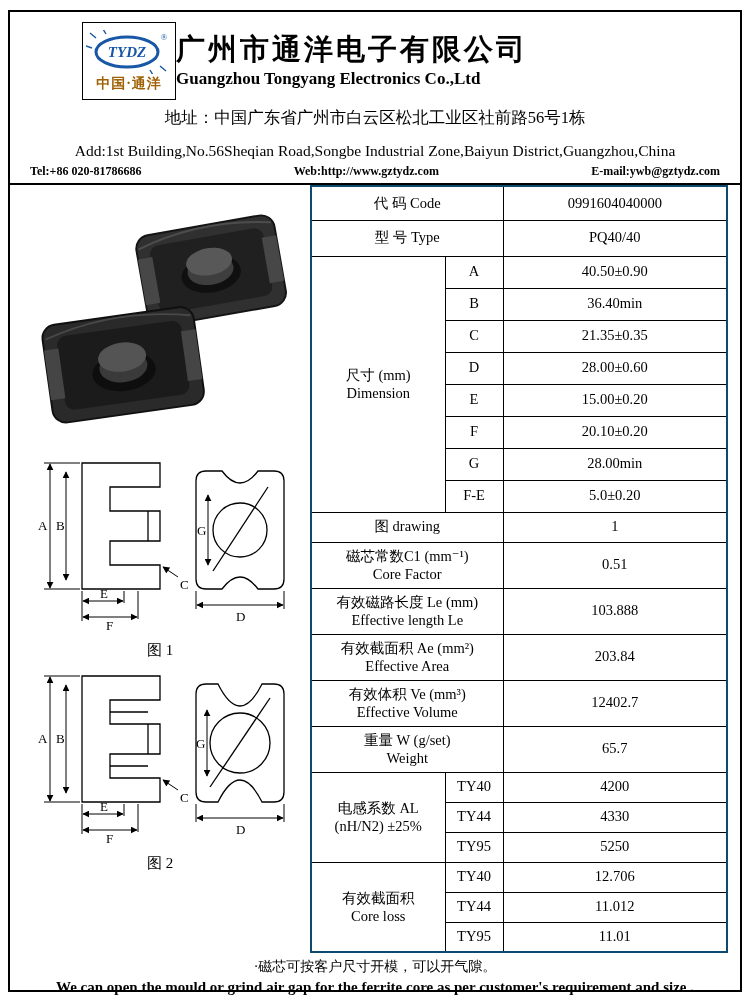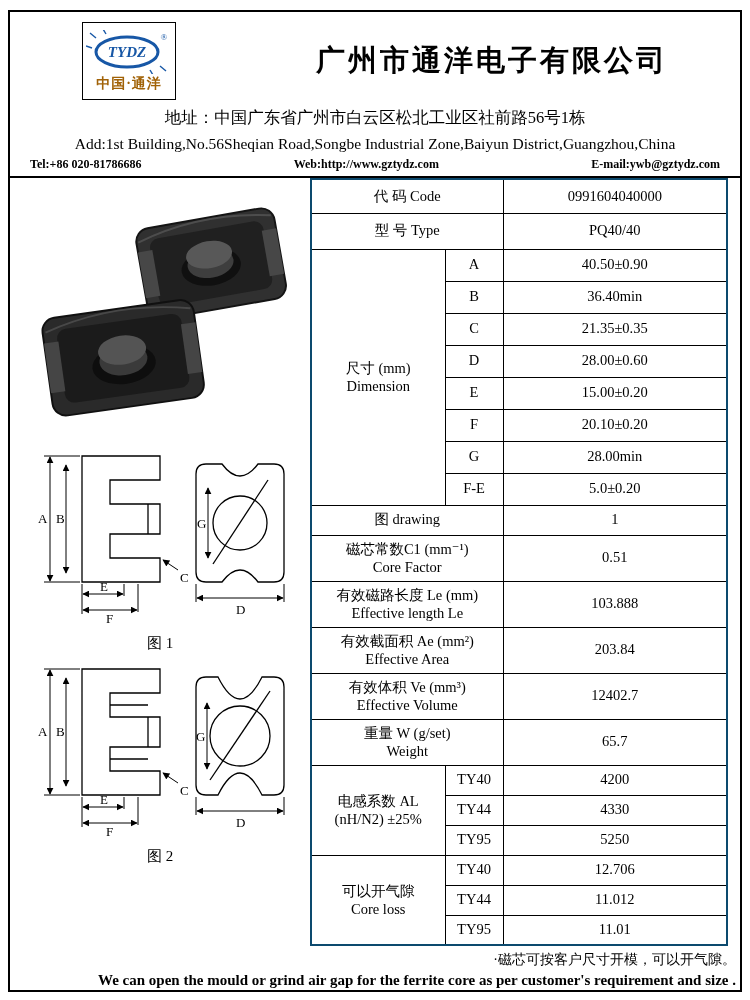--- a/index.html
+++ b/index.html
@@ -16,46 +16,46 @@
   }
   
   .header { border-bottom:2px solid #000; padding:10px 12px 4px 12px; }
   .header-top { display:flex; align-items:center; }
   .logo-box {
     width:94px; height:78px; border:1.5px solid #000;
     margin-left:60px; flex:0 0 auto;
     display:flex; flex-direction:column; align-items:center; justify-content:center;
   }
   .logo-sub { color:#a16207; font-weight:bold; font-size:14px; letter-spacing:1px; margin-top:1px; }
-  .titles { flex:1; text-align:right; padding-right:60px; }
+  .titles { flex:1; text-align:left; padding-right:60px; }
   .company-cn { font-size:29px; font-weight:bold; letter-spacing:3px; line-height:1.15; }
   .company-en { font-size:17px; font-weight:bold; margin-top:3px; }
   .addr-cn { text-align:center; font-size:16.5px; margin-top:7px; }
-  .addr-en { text-align:center; font-size:15.5px; margin-top:6px; }
+  .addr-en { text-align:center; font-size:15.5px; margin-top:13px; }
   .contact-row { display:flex; justify-content:space-between; font-size:12px; margin-top:4px; padding:0 8px;font-weight:bold; }
   
   .main { flex:1; display:flex; align-items:stretch; }
   .left-col { width:300px; flex:0 0 auto; text-align:center; }
   .right-col { flex:1; margin-right:12px; }
   table.spec { border-collapse:collapse; width:100%; table-layout:fixed; border:2px solid #0c4a6e; }
   table.spec td {
     border:1.5px solid #000; text-align:center; vertical-align:middle;
     font-size:14.5px; padding:1px 2px; line-height:1.2; overflow:hidden;
   }
   .c1 { width:134px; } .c2 { width:58px; }
   tr.h34{height:34px} tr.h36{height:36px} tr.h32{height:32px}
   tr.h30{height:30px} tr.h46{height:46px}
   .cell-2line div { line-height:1.25; }
   
   .photo-wrap { margin-top:6px; }
   .figure-block { margin-top:2px; }
   .fig-label { font-size:15px; margin-top:0px; }
   svg text { font-family:"Liberation Serif","DejaVu Serif",serif; }
   
-  .footer { text-align:right; padding:5px 4px 4px 4px; }
+  .footer { text-align:center; padding:5px 4px 4px 4px; }
   .footer-cn { font-size:14px; }
   .footer-en { font-size:15px; font-weight:bold; margin-top:3px; }
 </style>
 </head>
 <body>
 
 <div class="sheet">
 
   <div class="header">
     <div class="header-top">
@@ -69,20 +69,21 @@
             <line x1="64" y1="40" x2="67" y2="45"></line>
           </g>
           <ellipse cx="41" cy="22" rx="31" ry="15" fill="none" stroke="#1757a6" stroke-width="3"></ellipse>
           <text x="41" y="27" text-anchor="middle" font-size="15" font-weight="bold" font-style="italic" fill="#1757a6">TYDZ</text>
           <text x="78" y="10" text-anchor="middle" font-size="9" fill="#1757a6">®</text>
         </svg>
         <div class="logo-sub">中国·通洋</div>
       </div>
       <div class="titles">
         <div class="company-cn">广州市通洋电子有限公司</div>
+        <div class="company-en">Guangzhou Tongyang Electronics Co.,Ltd</div>
       </div>
     </div>
     <div class="addr-cn">地址：中国广东省广州市白云区松北工业区社前路56号1栋</div>
     <div class="addr-en">Add:1st Building,No.56Sheqian Road,Songbe Industrial Zone,Baiyun District,Guangzhou,China</div>
     <div class="contact-row">
       <span>Tel:+86 020-81786686</span>
       <span>Web:http://www.gztydz.com</span>
       <span>E-mail:ywb@gztydz.com</span>
     </div>
   </div>
@@ -312,21 +313,21 @@
         <tr class="h30">
               <td>TY44</td>
               <td>4330</td>
             </tr>
         <tr class="h30">
               <td>TY95</td>
               <td>5250</td>
             </tr>
         <tr class="h30">
           <td rowspan="3" class="cell-2line">
-            <div>可以开气隙</div>
+            <div>有效截面积</div>
             <div>Core loss</div>
           </td>
           <td>TY40</td>
           <td>12.706</td>
         </tr>
         <tr class="h30">
               <td>TY44</td>
               <td>11.012</td>
             </tr>
         <tr class="h30">

